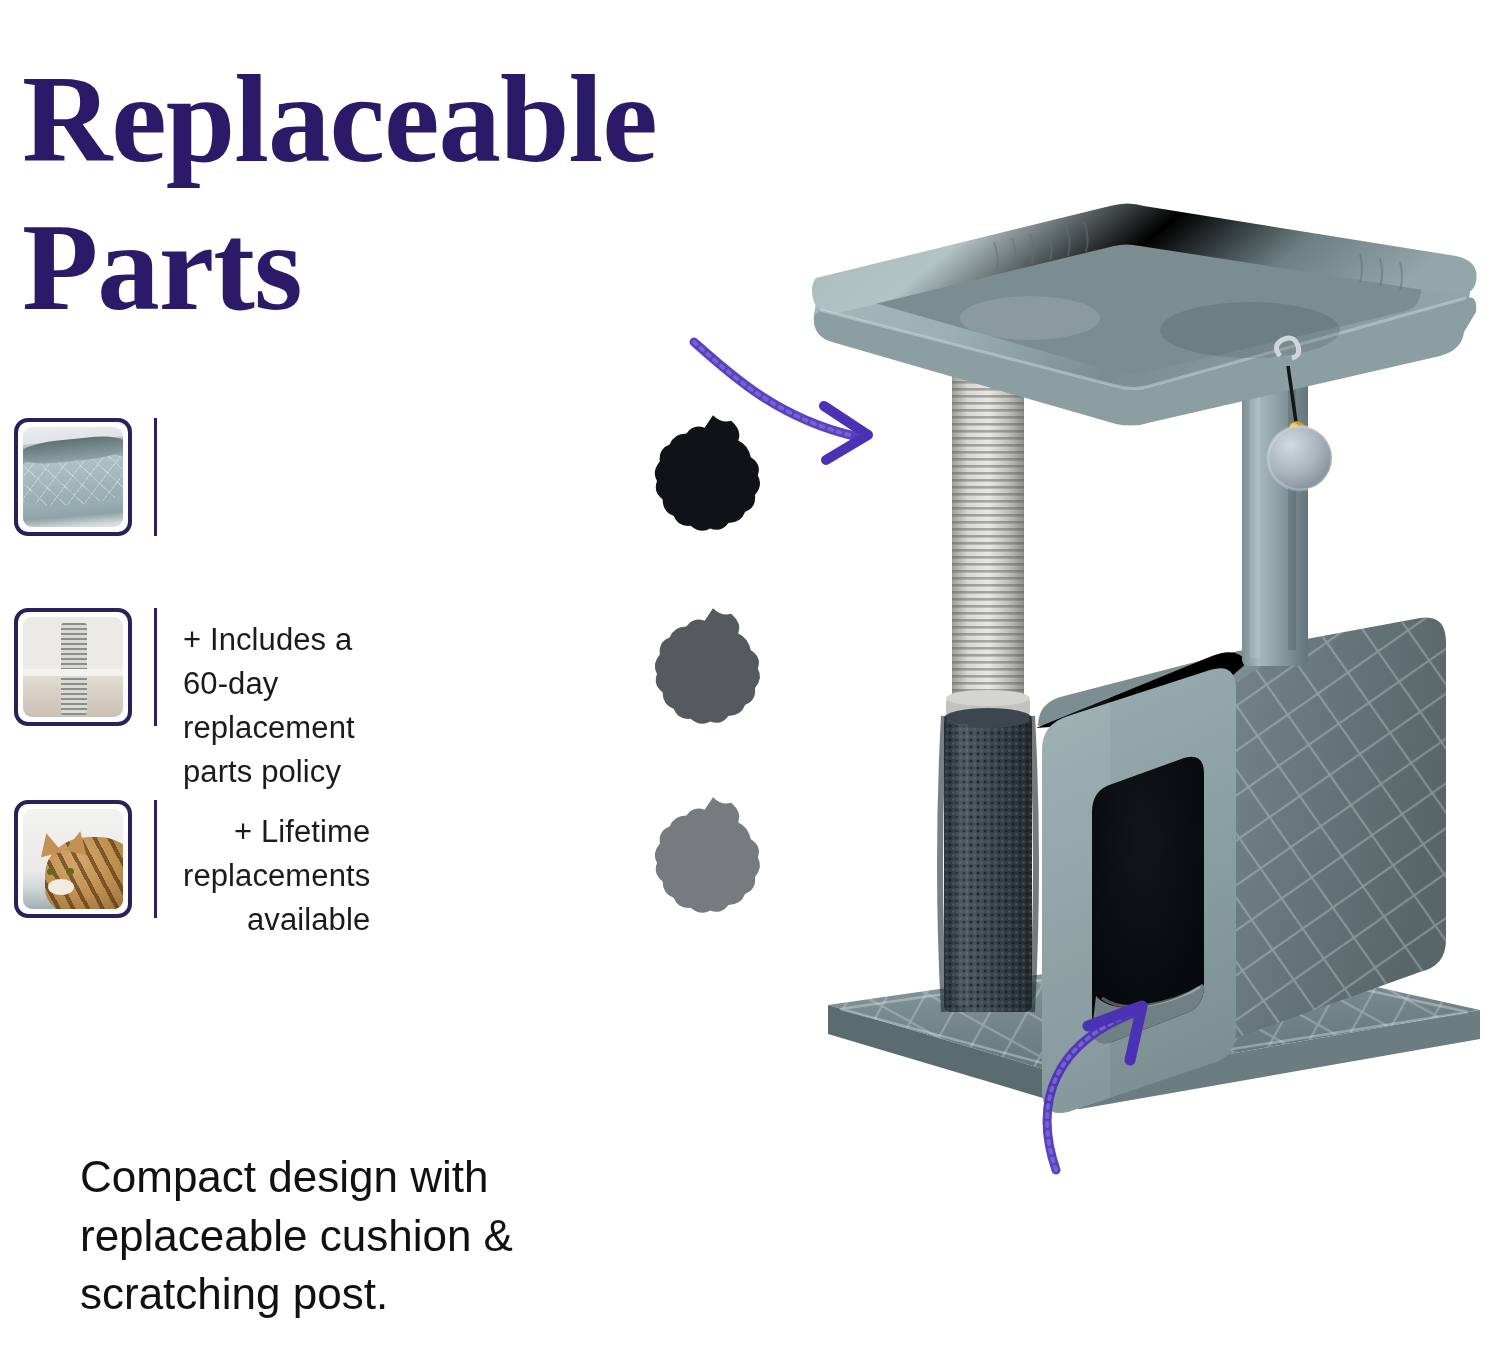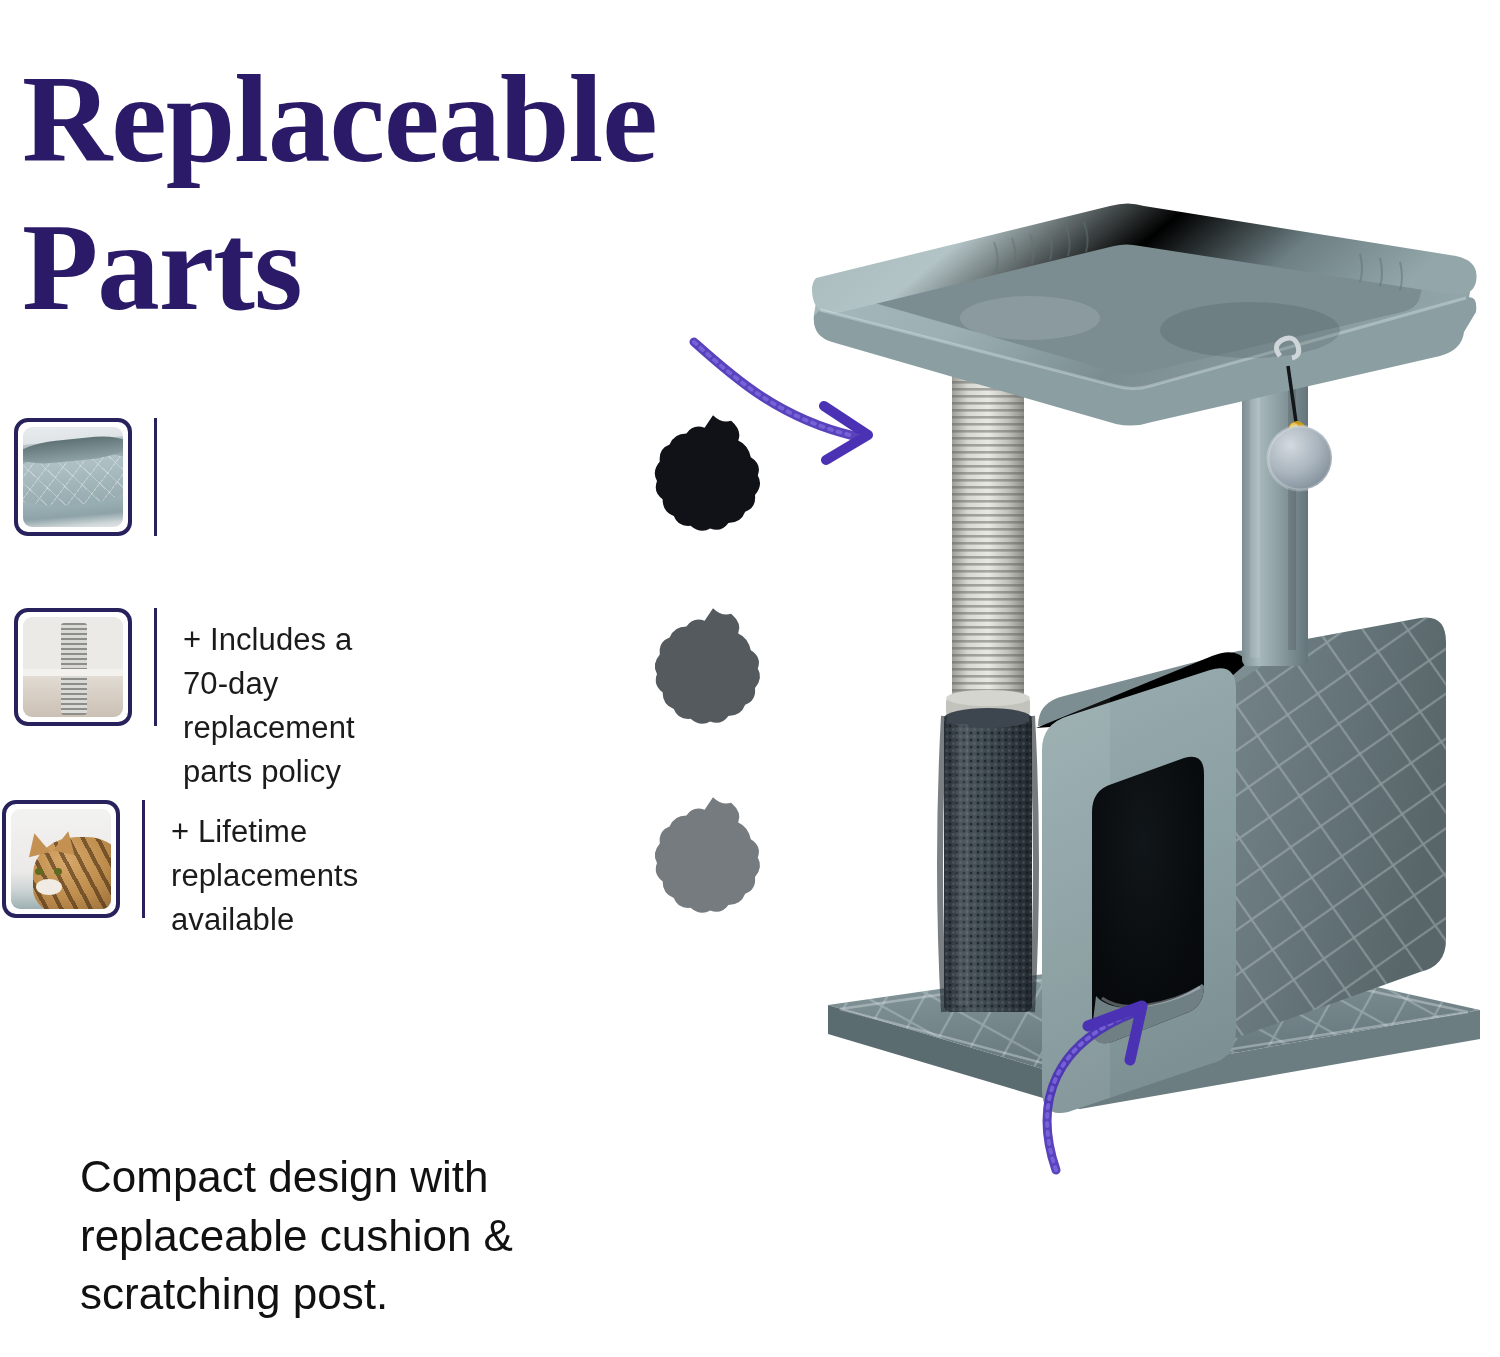--- a/index.html
+++ b/index.html
@@ -158,25 +158,25 @@
       <div class="thumb-inner th-cushion"></div>
     </div>
     <div class="divider" style="height:118px;"></div>
   </div>
 
   <div class="feat" style="left:14px; top:608px;">
     <div class="thumb-frame">
       <div class="thumb-inner th-post"></div>
     </div>
     <div class="divider" style="height:118px;"></div>
-    <div class="feat-text">+ Includes a 70-day
+    <div class="feat-text">+ Includes a 60-day
 replacement parts policy</div>
   </div>
 
-  <div class="feat" style="left:2px; top:800px;">
+  <div class="feat" style="left:14px; top:800px;text-align:right;">
     <div class="thumb-frame">
       <div class="thumb-inner th-cat">
         <div class="cat-body"></div>
         <div class="cat-head"></div>
         <div class="ear l"></div>
         <div class="ear r"></div>
         <div class="eye l"></div>
         <div class="eye r"></div>
         <div class="muzzle"></div>
       </div>

